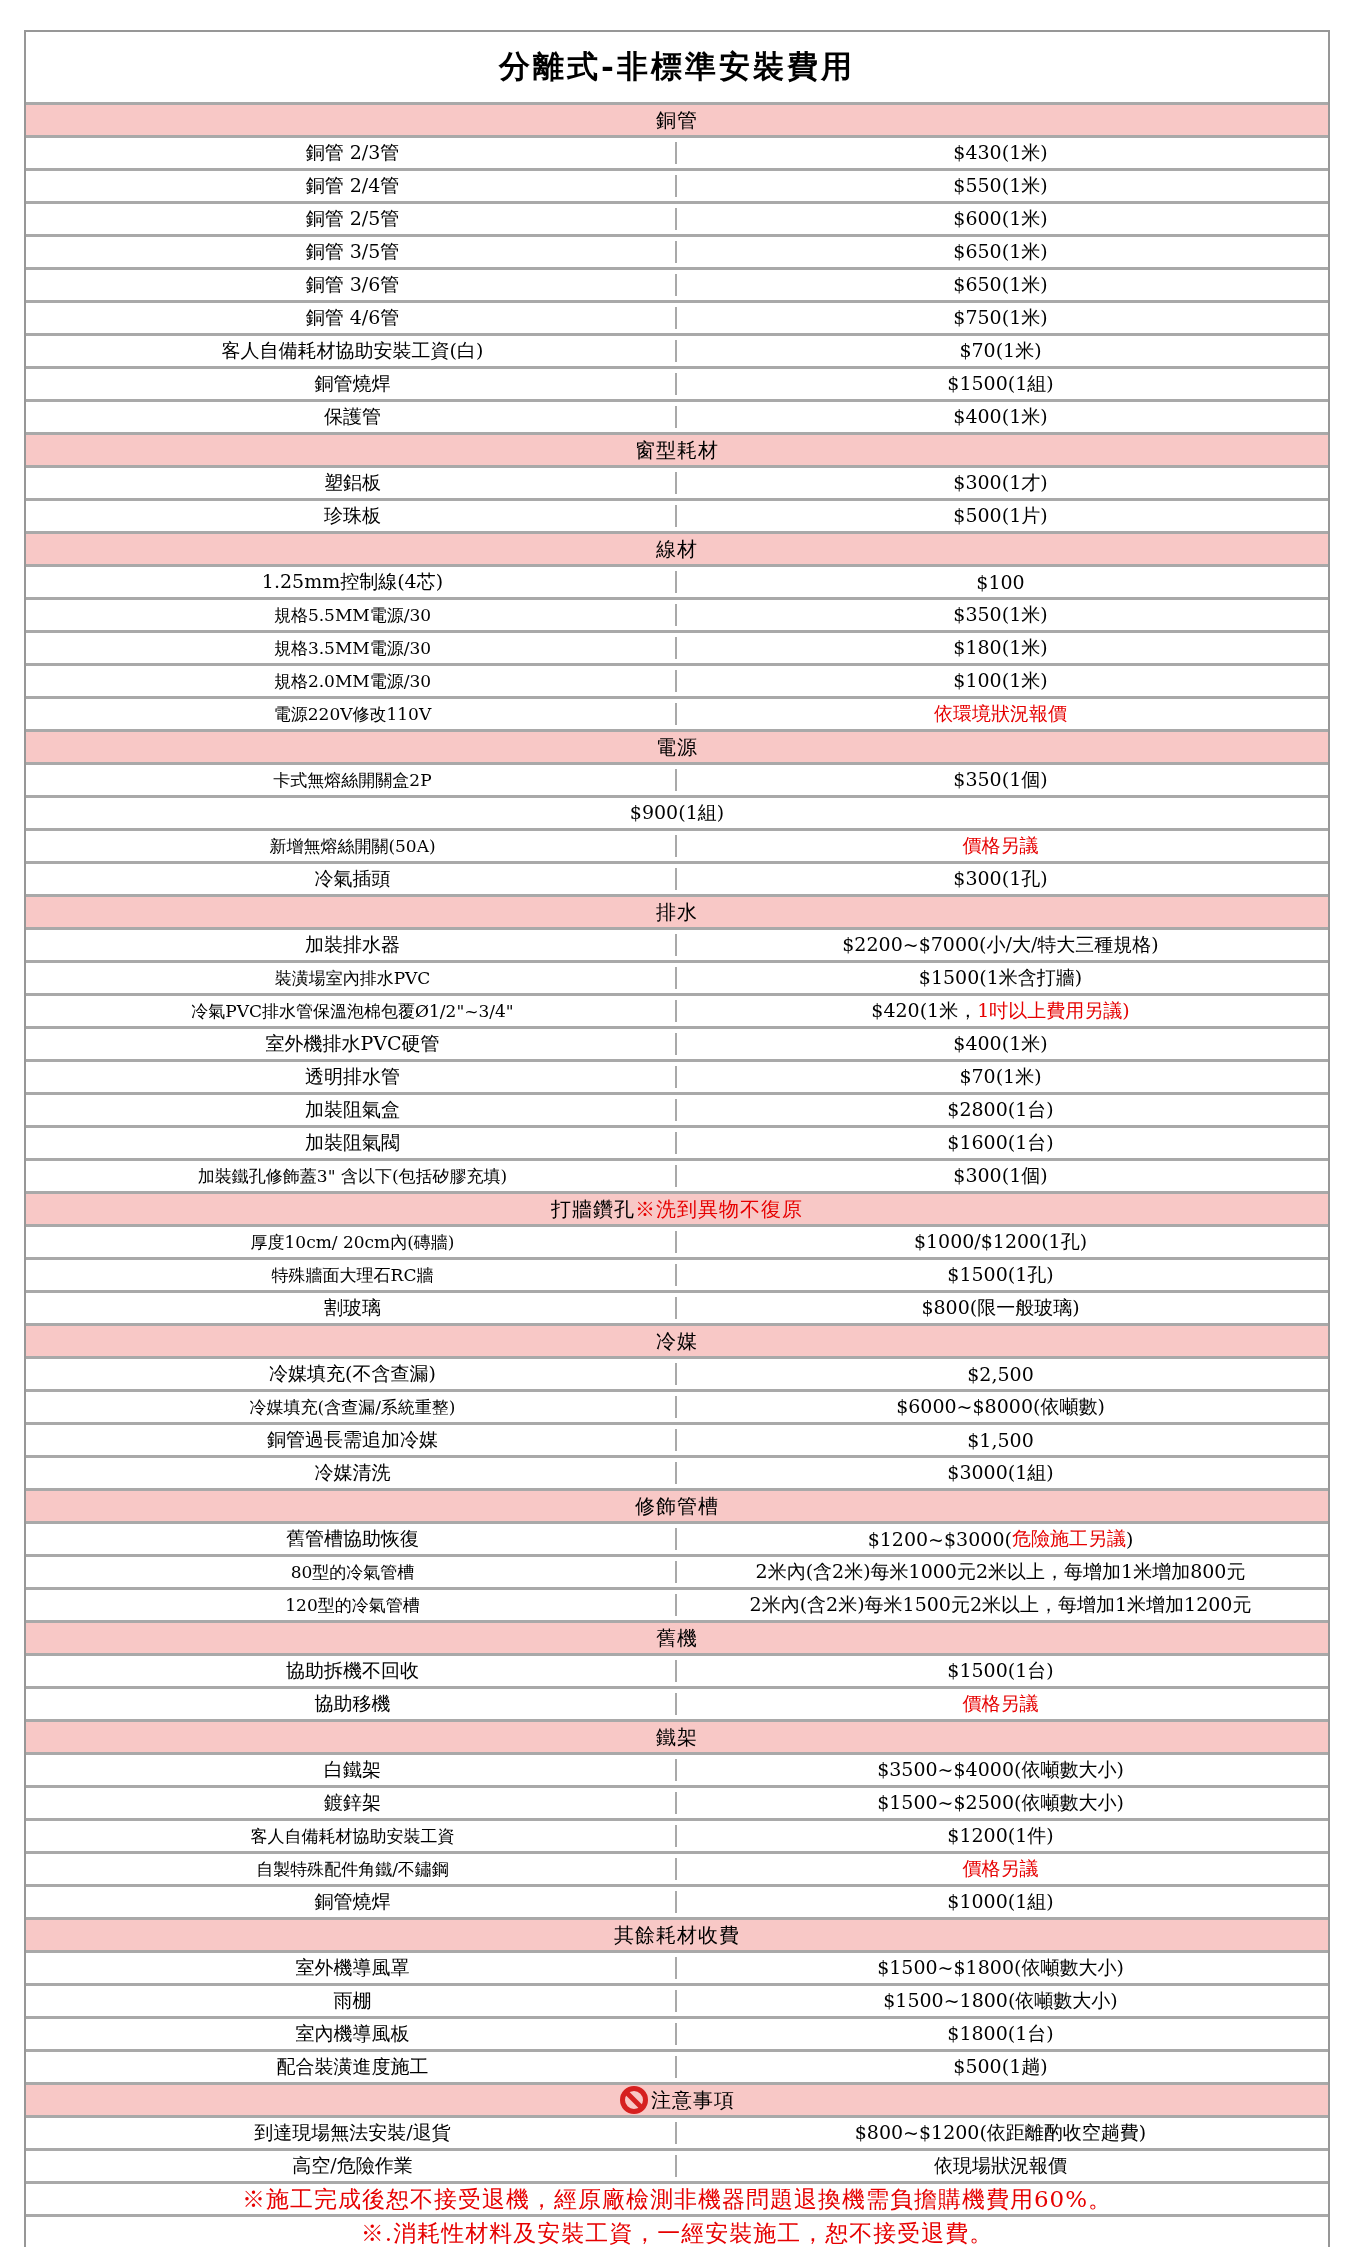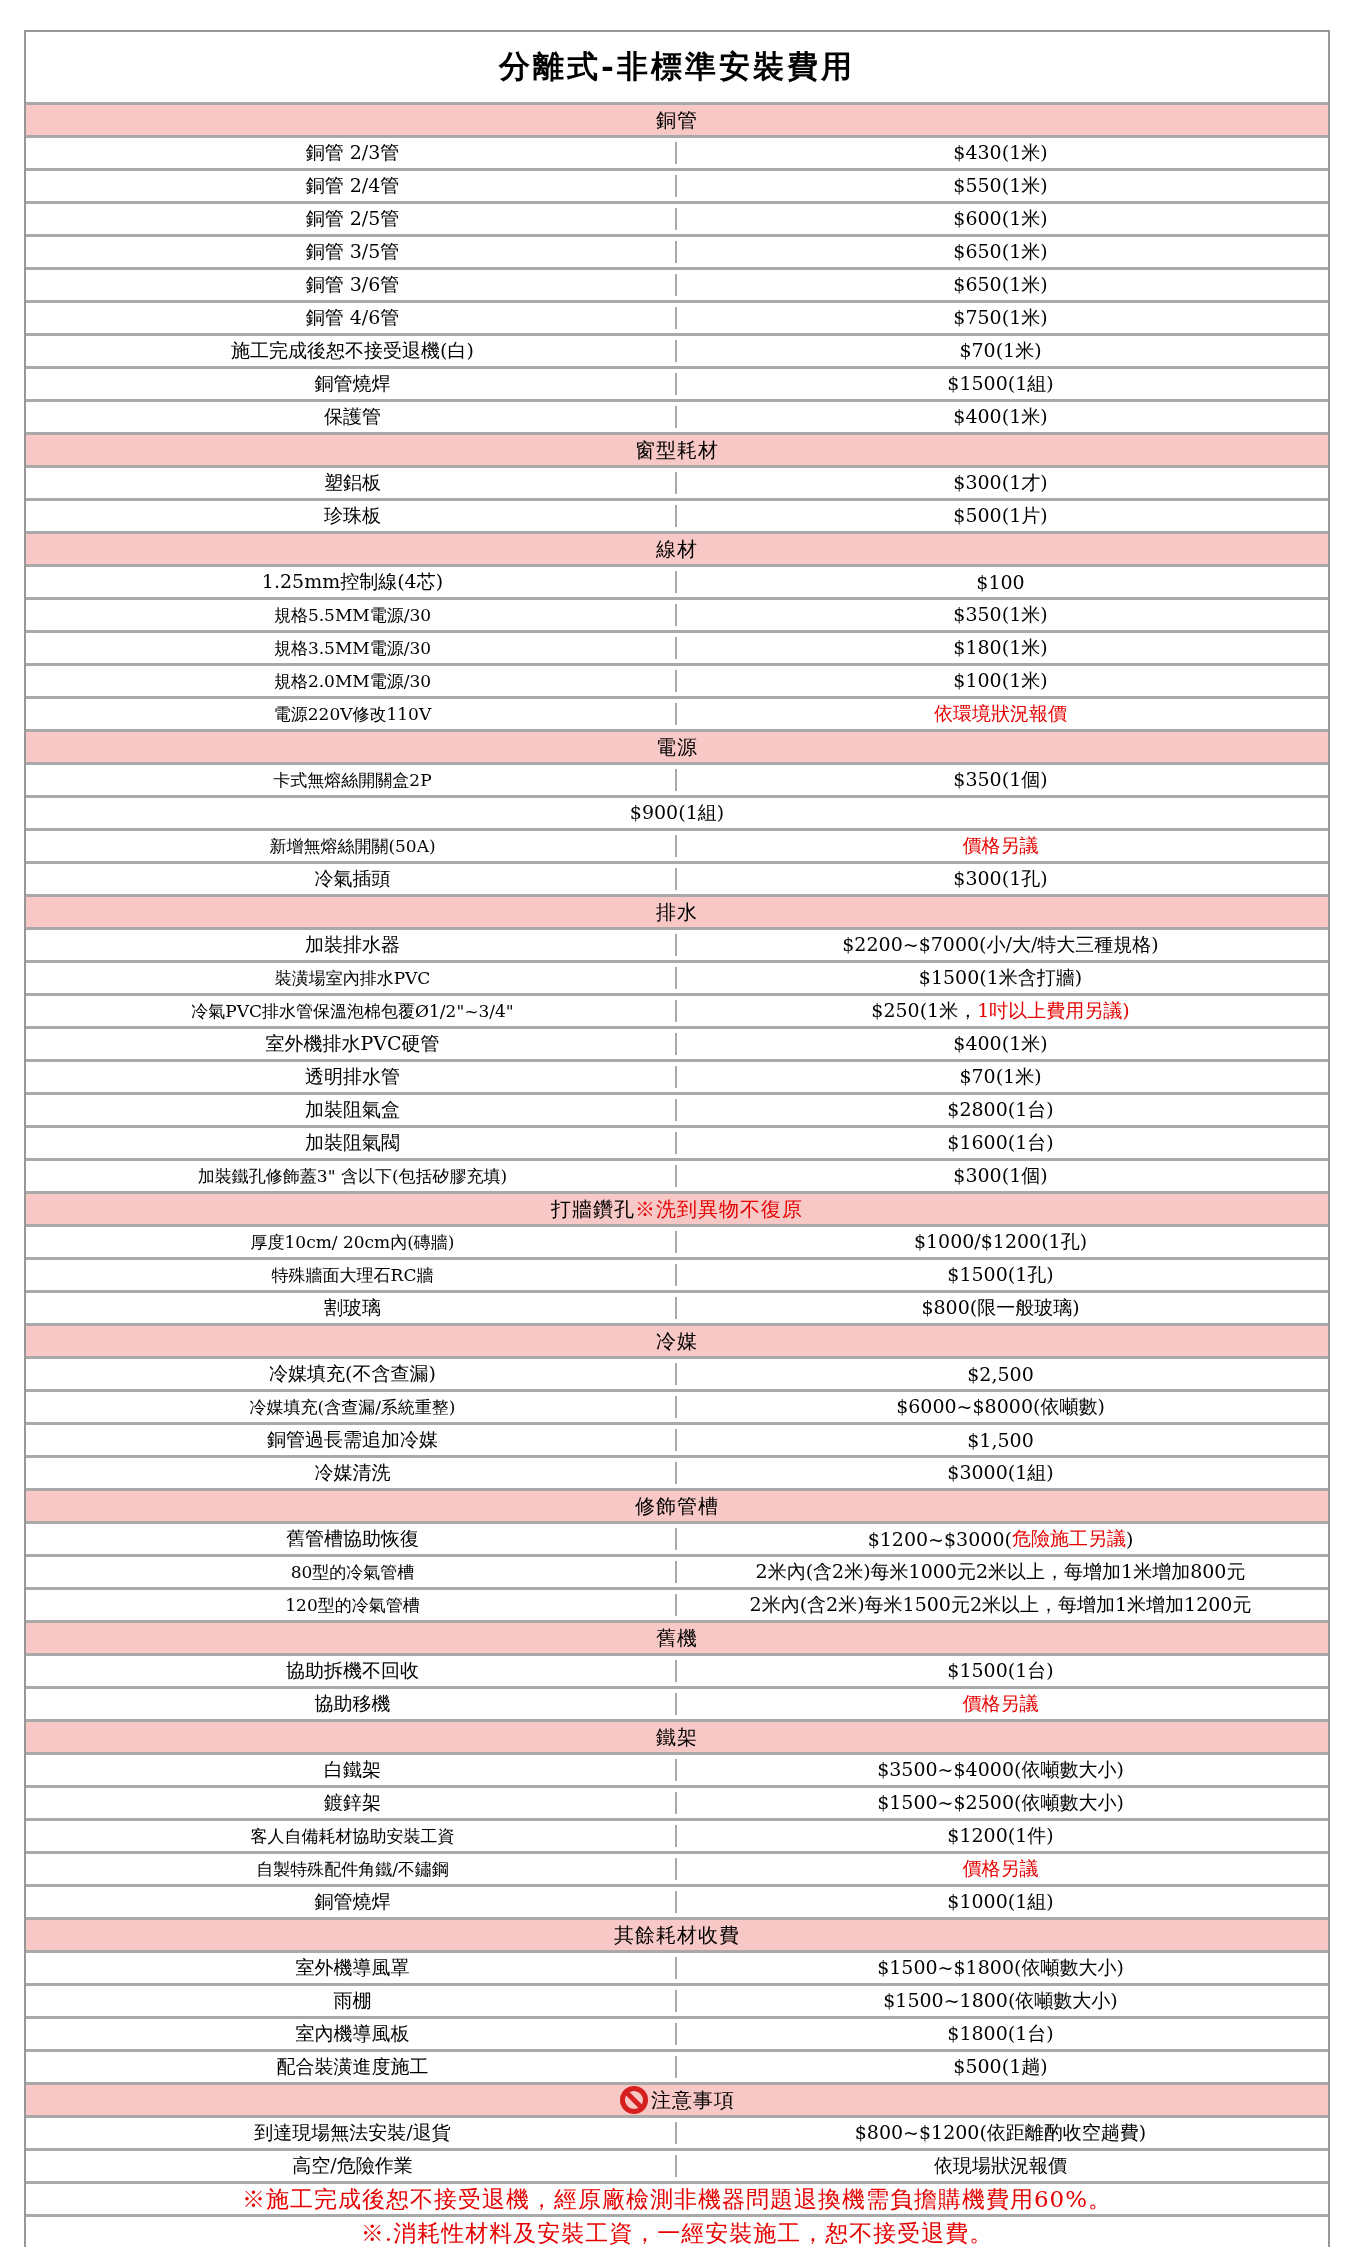--- a/index.html
+++ b/index.html
@@ -102,21 +102,21 @@
     <div class="row data-row">
       <div class="cell item-cell">
         <span>銅管 4/6管</span>
       </div>
       <div class="cell price-cell">
         <span>$750(1米)</span>
       </div>
     </div>
     <div class="row data-row">
       <div class="cell item-cell">
-        <span>施工完成後恕不接受退機(白)</span>
+        <span>客人自備耗材協助安裝工資(白)</span>
       </div>
       <div class="cell price-cell">
         <span>$70(1米)</span>
       </div>
     </div>
     <div class="row data-row">
       <div class="cell item-cell">
         <span>銅管燒焊</span>
       </div>
       <div class="cell price-cell">
@@ -242,21 +242,21 @@
       </div>
       <div class="cell price-cell">
         <span>$1500(1米含打牆)</span>
       </div>
     </div>
     <div class="row data-row">
       <div class="cell item-cell small">
         <span>冷氣PVC排水管保溫泡棉包覆Ø1/2"~3/4"</span>
       </div>
       <div class="cell price-cell">
-        <span>$250(1米，</span>
+        <span>$420(1米，</span>
         <span class="red">1吋以上費用另議)</span>
       </div>
     </div>
     <div class="row data-row">
       <div class="cell item-cell">
         <span>室外機排水PVC硬管</span>
       </div>
       <div class="cell price-cell">
         <span>$400(1米)</span>
       </div>

